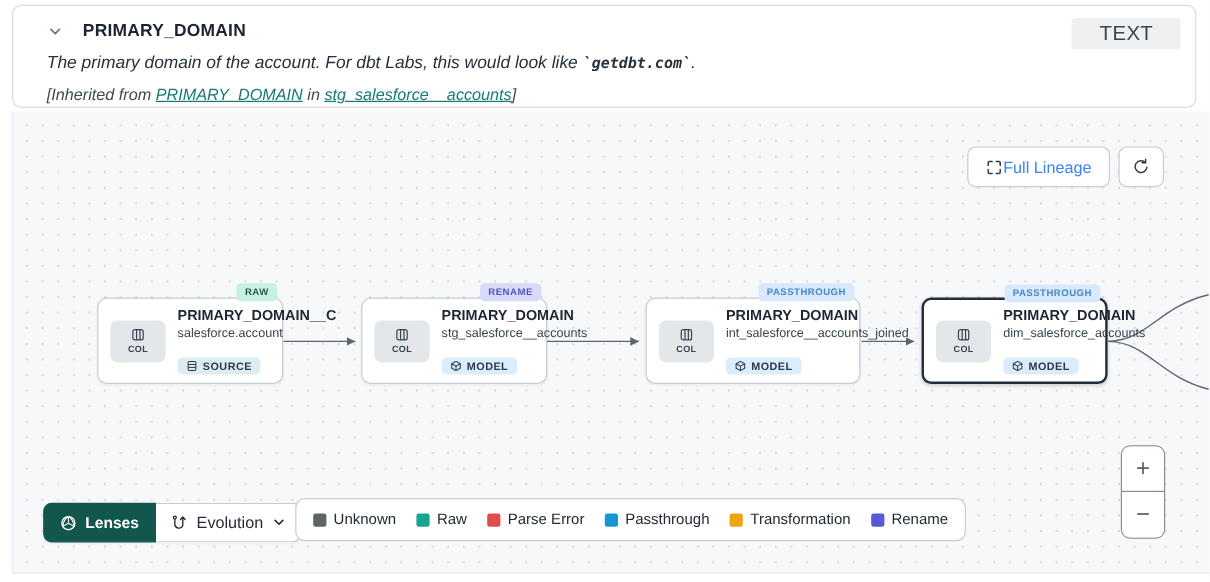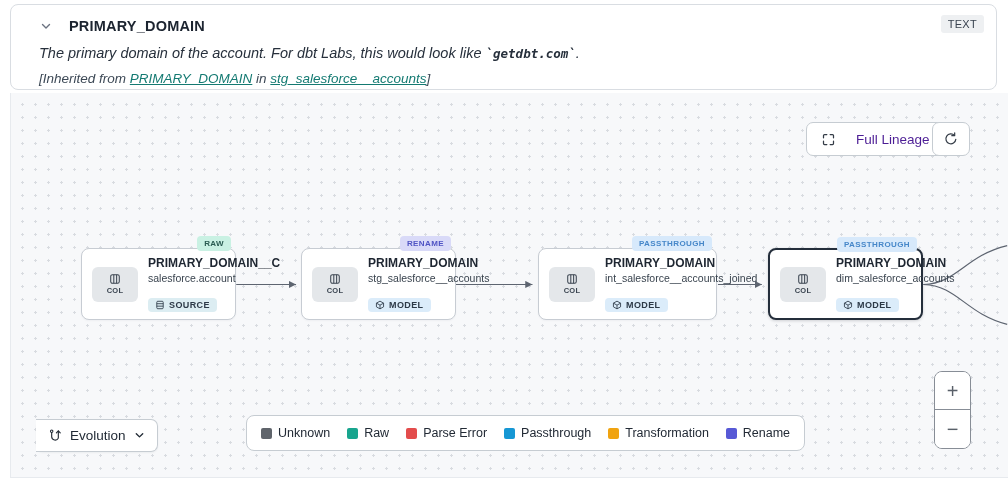--- a/index.html
+++ b/index.html
@@ -7,39 +7,39 @@
     font-family:"Liberation Sans", sans-serif; color:#232b36; }
 
   
   .header-card { position:absolute; left:10px; top:4px; width:987px; height:86px;
     background:#fff; border:1px solid #d9dde2; border-radius:8px; z-index:3; }
   .hdr-row1 { position:absolute; left:26px; top:12px; display:flex; align-items:center; gap:14px; }
   .chev-btn { width:18px; height:18px; display:flex; align-items:center; justify-content:center;
     color:#6b7280; cursor:pointer; background:none; border:none; }
   .hdr-title { font-size:14.5px; font-weight:700; color:#1c2430; letter-spacing:.2px; }
   .type-badge { position:absolute; right:12px; top:10px; background:#eef0f2; color:#3a4350;
-    font-size:11px; font-weight:500; padding:3px 7px; border-radius:3px; letter-spacing:.3px; }
+    font-size:17px; font-weight:500; padding:3px 23px; border-radius:3px; letter-spacing:.3px; }
   .hdr-desc { position:absolute; left:28px; top:40px; font-size:14.5px; font-style:italic; color:#27303c; }
   .hdr-desc code { font-family:"DejaVu Sans Mono", monospace; font-weight:700; font-size:12.5px; font-style:italic; }
   .hdr-inherited { position:absolute; left:28px; top:66px; font-size:13.5px; font-style:italic; color:#3d4956; }
   .hdr-inherited a { color:#147a72; text-decoration:underline; cursor:pointer; }
 
   
   .canvas { position:absolute; left:10px; top:93px; width:998px; height:385px;
     background-color:#f7f8fa;
     background-image:radial-gradient(#d8dbe0 1px, transparent 1.3px);
     background-size:13px 13px; background-position:5px 5px;
     border-left:1px solid #e7eaee; border-bottom:1px solid #e7eaee; }
 
   .edges { position:absolute; left:0; top:0; width:100%; height:100%; pointer-events:none; }
 
   
-  .btn { display:inline-flex; align-items:center; gap:20px; background:#fff;
+  .btn { display:inline-flex; align-items:center; gap:0; background:#fff;
     border:1px solid #c6ccd2; border-radius:7px; cursor:pointer;
-    font-size:13.5px; color:#4c1d95; font-family:inherit; }
+    font-size:13.5px; color:#3b82f6; font-family:inherit; }
   .full-lineage-btn { position:absolute; left:795px; top:29px; height:34px; padding:0 14px; }
   .refresh-btn { position:absolute; left:921px; top:29px; width:38px; height:34px; justify-content:center; }
 
   
   .node { position:absolute; top:155px; height:72px; background:#fff; border:1px solid #c7ccd3;
     border-radius:8px; display:flex; align-items:center; gap:10px; padding:0 10px;
     cursor:pointer; box-shadow:0 1px 2px rgba(20,30,40,.04); }
   .node.selected { border:2px solid #242e3b; box-shadow:0 1px 3px rgba(20,30,40,.18); }
   .n1 { left:70px; width:155px; }
   .n2 { left:290px; width:155px; }
@@ -226,20 +226,27 @@
         <svg class="ic" width="10" height="10" viewBox="0 0 14 14">
             <path d="M7 1.6 12 4.4 v5.2 L7 12.4 2 9.6 V4.4 Z" fill="none" stroke="#2c3947" stroke-width="1.2" stroke-linejoin="round"></path>
             <path d="M2 4.4 7 7.2 12 4.4 M7 7.2 V12.4" fill="none" stroke="#2c3947" stroke-width="1.2" stroke-linejoin="round"></path>
           </svg>
         <span>MODEL</span>
       </span>
     </div>
   </div>
 
   <div class="lenses-bar">
+    <button class="lenses-seg">
+      <svg class="ic" width="14" height="14" viewBox="0 0 16 16">
+          <circle cx="8" cy="8" r="6.2" fill="none" stroke="#fff" stroke-width="1.3"></circle>
+          <path d="M8 1.8 L8 8 M8 8 L2.6 11 M8 8 L13.4 11 M8 1.8 C11 3 12.6 5.4 13.4 11 M8 1.8 C5 3 3.4 5.4 2.6 11" fill="none" stroke="#fff" stroke-width="1" stroke-linecap="round"></path>
+        </svg>
+      <span>Lenses</span>
+    </button>
     <button class="evolution-seg">
       <svg class="ic" width="14" height="15" viewBox="0 0 16 16">
           <circle cx="4.2" cy="3.2" r="1.4" fill="none" stroke="#222b36" stroke-width="1.2"></circle>
           <path d="M4.2 4.8 V9.5 a4 4 0 0 0 7.6 1.5 V3" fill="none" stroke="#222b36" stroke-width="1.3" stroke-linecap="round"></path>
           <polyline points="9.6,5 11.8,2.6 14,5" fill="none" stroke="#222b36" stroke-width="1.3" stroke-linecap="round" stroke-linejoin="round"></polyline>
         </svg>
       <span>Evolution</span>
       <svg class="ic" width="11" height="11" viewBox="0 0 12 12">
           <polyline points="2.5,4 6,7.5 9.5,4" fill="none" stroke="#222b36" stroke-width="1.5" stroke-linecap="round" stroke-linejoin="round"></polyline>
         </svg>

